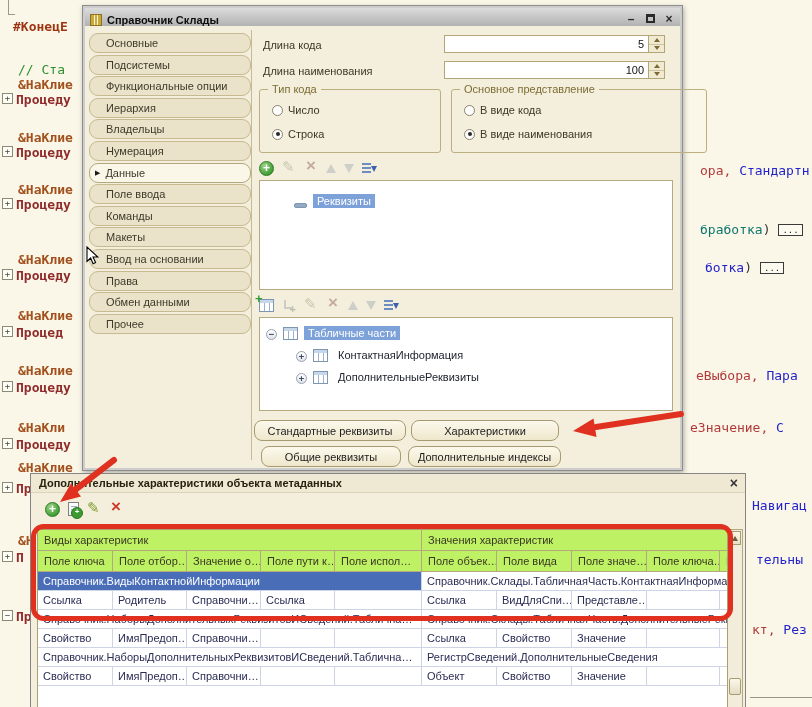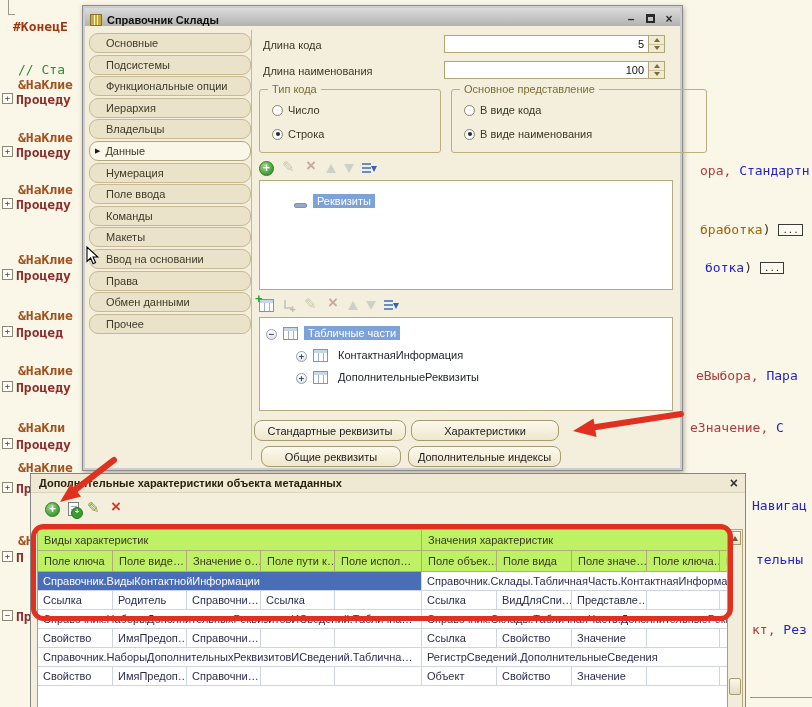--- a/index.html
+++ b/index.html
@@ -144,21 +144,21 @@
       <span class="cline cb" style="left: 16px; top: 437px;"><span style="color: rgb(143, 43, 43);">Процеду</span></span>
       <span class="cline cb" style="left: 18px; top: 460px;"><span style="color: rgb(162, 81, 29);">&amp;НаКлие</span></span>
       <span class="fold" style="left: 2px; top: 482px;">+</span>
       <span class="cline cb" style="left: 16px; top: 481px;"><span style="color: rgb(143, 43, 43);">Пр</span></span>
       <span class="cline cb" style="left: 18px; top: 533px;"><span style="color: rgb(162, 81, 29);">&amp;Н</span></span>
       <span class="fold" style="left: 2px; top: 551px;">+</span>
       <span class="cline cb" style="left: 16px; top: 550px;"><span style="color: rgb(143, 43, 43);">П</span></span>
       <span class="fold" style="left: 2px; top: 610px;">−</span>
       <span class="cline cb" style="left: 16px; top: 609px;"><span style="color: rgb(143, 43, 43);">Пр</span></span>
       <span class="cline" style="left: 700px; top: 163px;"><span style="color: rgb(176, 58, 58);">ора,</span><span style="color: rgb(35, 35, 204);"> Стандартн</span></span>
-      <span class="cline" style="left: 700px; top: 222px;"><span style="color: #a16207; margin-top: 26px;">бработка</span><span style="color: rgb(51, 51, 51);">)</span><span class="cbox">...</span></span>
+      <span class="cline" style="left: 700px; top: 222px;"><span style="color: #0f766e; margin-top: 26px;">бработка</span><span style="color: rgb(51, 51, 51);">)</span><span class="cbox">...</span></span>
       <span class="cline" style="left: 705px; top: 260px;"><span style="color: rgb(35, 35, 204);">ботка</span><span style="color: rgb(51, 51, 51);">)</span><span class="cbox">...</span></span>
       <span class="cline" style="left: 696px; top: 368px;"><span style="color: rgb(176, 58, 58);">еВыбора,</span><span style="color: rgb(35, 35, 204);"> Пара</span></span>
       <span class="cline" style="left: 690px; top: 420px;"><span style="color: rgb(176, 58, 58);">еЗначение,</span><span style="color: rgb(35, 35, 204);"> С</span></span>
       <span class="cline" style="left: 752px; top: 498px;"><span style="color: rgb(35, 35, 204);">Навигац</span></span>
       <span class="cline" style="left: 756px; top: 552px;"><span style="color: rgb(35, 35, 204);">тельны</span></span>
       <span class="cline" style="left: 752px; top: 622px;"><span style="color: rgb(176, 58, 58);">кт,</span><span style="color: rgb(35, 35, 204);"> Рез</span></span>
     </div>
 
   <div class="win">
     <div class="tbar">
@@ -180,26 +180,26 @@
           </div>
           <div class="tab">
             <span>Функциональные опции</span>
           </div>
           <div class="tab">
             <span>Иерархия</span>
           </div>
           <div class="tab">
             <span>Владельцы</span>
           </div>
+          <div class="tab">
+            <span>Нумерация</span>
+          </div>
           <div class="tab sel">
             <span class="tmark">▶</span>
             <span>Данные</span>
-          </div>
-          <div class="tab">
-            <span>Нумерация</span>
           </div>
           <div class="tab">
             <span>Поле ввода</span>
           </div>
           <div class="tab">
             <span>Команды</span>
           </div>
           <div class="tab">
             <span>Макеты</span>
           </div>
@@ -316,21 +316,21 @@
         <span class="ic ic-pencil"></span>
         <span class="ic ic-x-mark"></span>
       </div>
     <div id="ctable">
         <div class="ghead">
           <div class="hcell" style="width: 384px;">Виды характеристик</div>
           <div class="hcell" style="width: 306px;">Значения характеристик</div>
         </div>
         <div class="chead">
           <div class="hcell" style="width: 75px;">Поле ключа</div>
-          <div class="hcell" style="width: 74px;">Поле виде…</div>
+          <div class="hcell" style="width: 74px;">Поле отбор…</div>
           <div class="hcell" style="width: 74px;">Значение о…</div>
           <div class="hcell" style="width: 74px;">Поле пути к…</div>
           <div class="hcell" style="width: 87px;">Поле испол…</div>
           <div class="hcell" style="width: 75px;">Поле объек…</div>
           <div class="hcell" style="width: 75px;">Поле вида</div>
           <div class="hcell" style="width: 75px;">Поле значе…</div>
           <div class="hcell" style="width: 73px;">Поле ключа…</div>
           <div class="hcell" style="width: 8px;">П</div>
         </div>
         <div class="brow">

